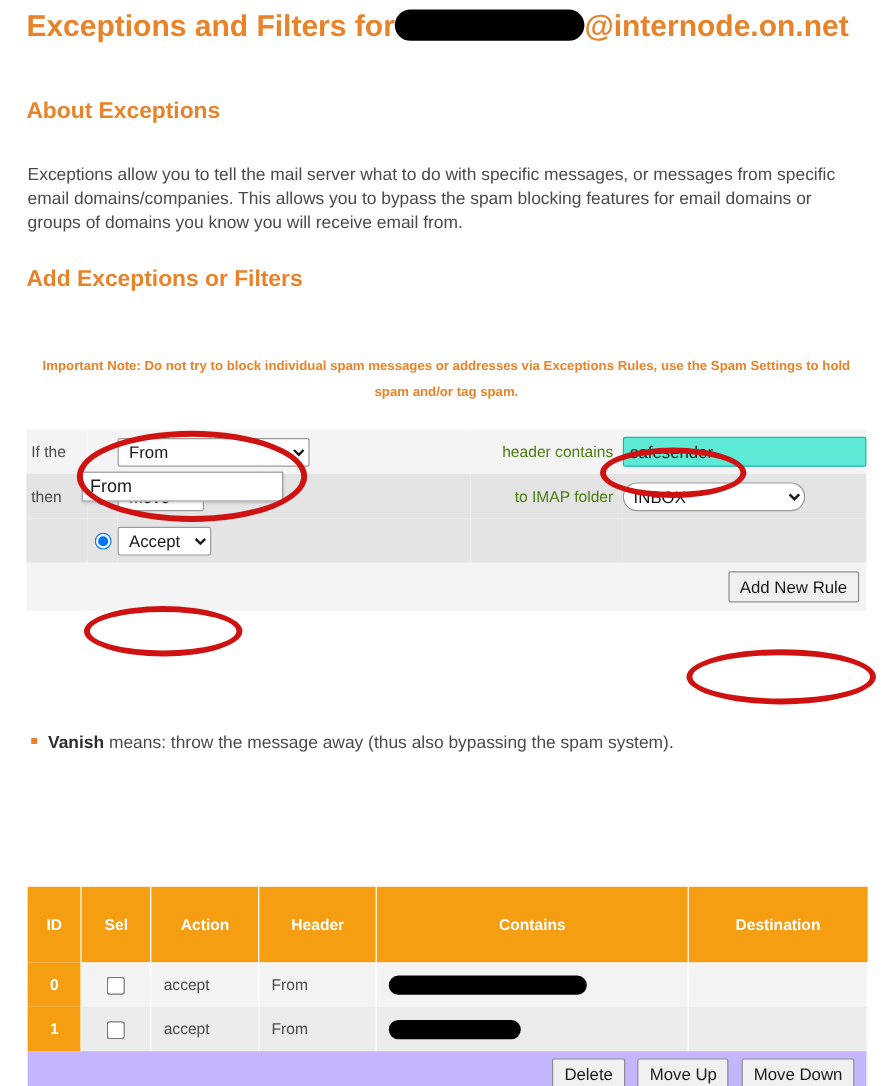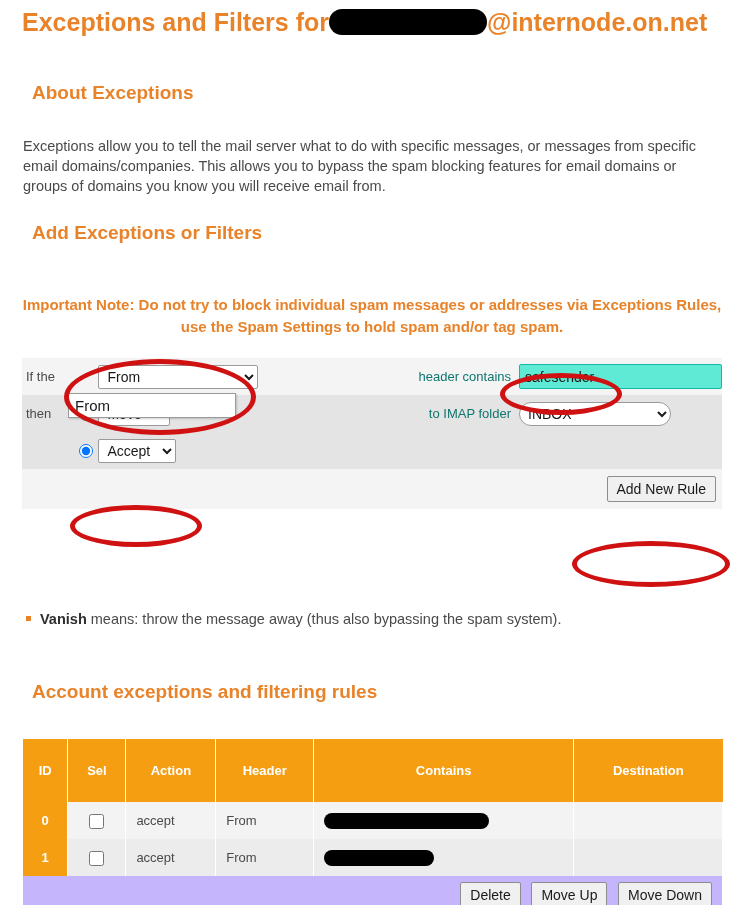--- a/index.html
+++ b/index.html
@@ -42,21 +42,20 @@
     position: relative;
     top: -2px;
   }
   .section-heading {
     position: absolute;
     left: 22px;
     font-size: 19px;
     font-weight: bold;
     color: #e8832a;
     white-space: nowrap;
-    margin-left: 10px;
   }
   #about-heading { top: 82px; }
   #add-heading   { top: 222px; }
   #rules-heading { top: 681px; }
 
   .body-copy {
     position: absolute;
     left: 23px;
     top: 136px;
     width: 700px;
@@ -64,21 +63,21 @@
     line-height: 20px;
     color: #4a4a4a;
   }
 
   .important-note {
     position: absolute;
     left: 22px;
     top: 294px;
     width: 700px;
     text-align: center;
-    font-size: 15px;
+    font-size: 11px;
     font-weight: bold;
     line-height: 22px;
     color: #e8832a;
   }
 
   
   .form-table {
     position: absolute;
     left: 22px;
     top: 358px;
@@ -100,21 +99,21 @@
     font-size: 13px;
     color: #4a4a4a;
   }
   .cell-radio { width: 26px; text-align: center; }
   .cell-control { width: 300px; }
   .cell-rlabel {
     width: 120px;
     text-align: right;
     padding-right: 8px !important;
     font-size: 13px;
-    color: #0f766e;
+    color: #4d7c0f;
     white-space: nowrap;
   }
   .cell-rcontrol { }
 
   select.ui-select {
     font-family: "Liberation Sans", sans-serif;
     font-size: 14px;
     color: #1a1a1a;
     background: #ffffff;
     border: 1px solid #9a9a9a;
@@ -350,21 +349,20 @@
   <div class="dropdown-popup">
     <span>From</span>
   </div>
 
   <div class="bullets">
     <div class="bullet-row">
       <span class="dot"></span><b>Vanish</b><span> means: throw the message away (thus also bypassing the spam system).</span>
     </div>
   </div>
 
-  <div class="section-heading" id="rules-heading">Account exceptions and filtering rules</div>
 
   <table class="rules-table">
     <colgroup>
       <col class="c-id">
         <col class="c-sel">
         <col class="c-act">
       <col class="c-hdr">
         <col class="c-con">
         <col class="c-dst">
     </colgroup>

